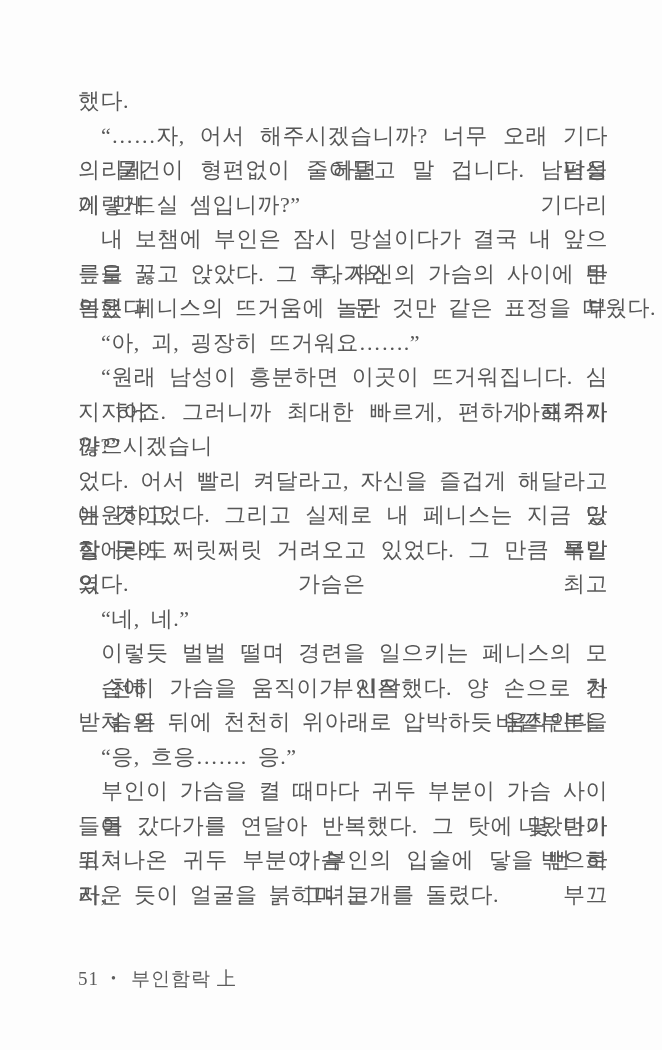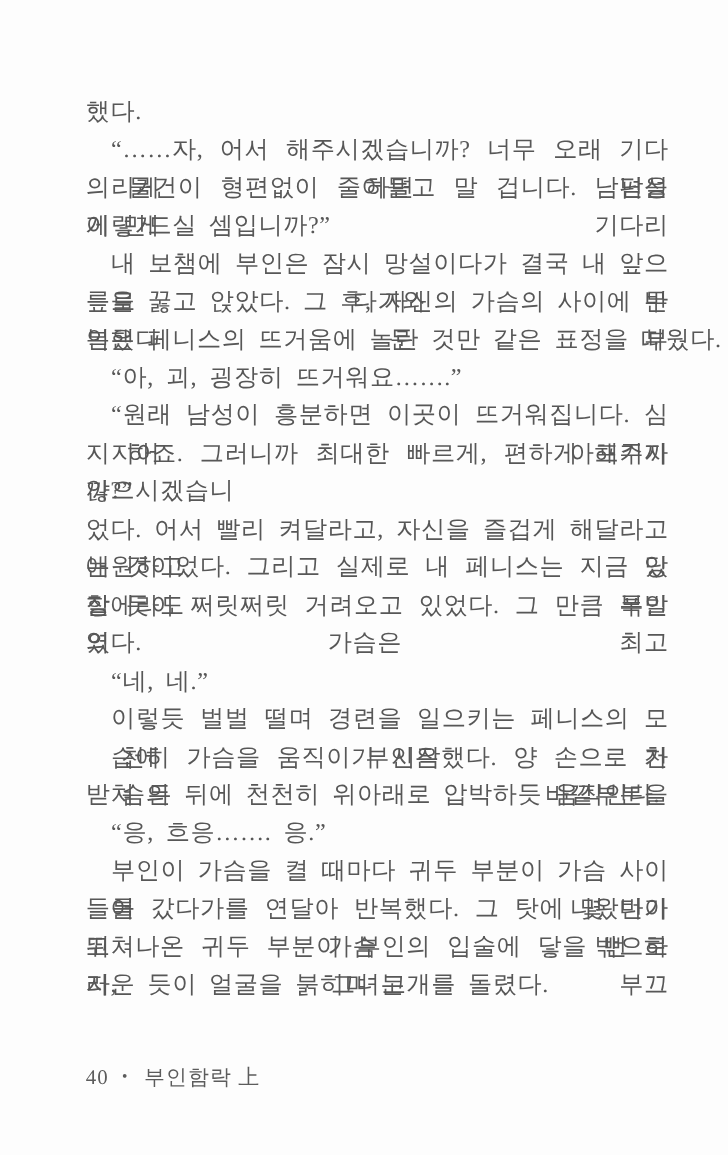--- a/index.html
+++ b/index.html
@@ -81,15 +81,15 @@
       <div class="line indent fill" style="color: rgb(87, 87, 87);">이렇듯 벌벌 떨며 경련을 일으키는 페니스의 모습에 부인은 천</div>
       <div class="line fill" style="color: rgb(87, 87, 87); margin-left: 32px;">천히 가슴을 움직이기 시작했다. 양 손으로 가슴의 바깥부분을</div>
       <div class="line" style="color: rgb(87, 87, 87);">받쳐 든 뒤에 천천히 위아래로 압박하듯 움직인다.</div>
       <div class="line indent" style="color: rgb(87, 87, 87);">“응, 흐응……. 응.”</div>
       <div class="line indent fill" style="color: rgb(87, 87, 87);">부인이 가슴을 켤 때마다 귀두 부분이 가슴 사이를 나왔다가</div>
       <div class="line fill" style="color: rgb(87, 87, 87);">들어 갔다가를 연달아 반복했다. 그 탓에 몇 번이고 가슴 밖으로</div>
       <div class="line fill" style="color: rgb(87, 87, 87);">뛰쳐나온 귀두 부분이 부인의 입술에 닿을 뻔 하자, 그녀는 부끄</div>
       <div class="line" style="color: rgb(87, 87, 87);">러운 듯이 얼굴을 붉히며 고개를 돌렸다.</div>
     </div>
   <div class="footer">
-    <span>40</span><span class="bullet">•</span><span>부인함락 上</span>
+    <span>51</span><span class="bullet">•</span><span>부인함락 上</span>
   </div>
 </div>
 
 </body></html>

